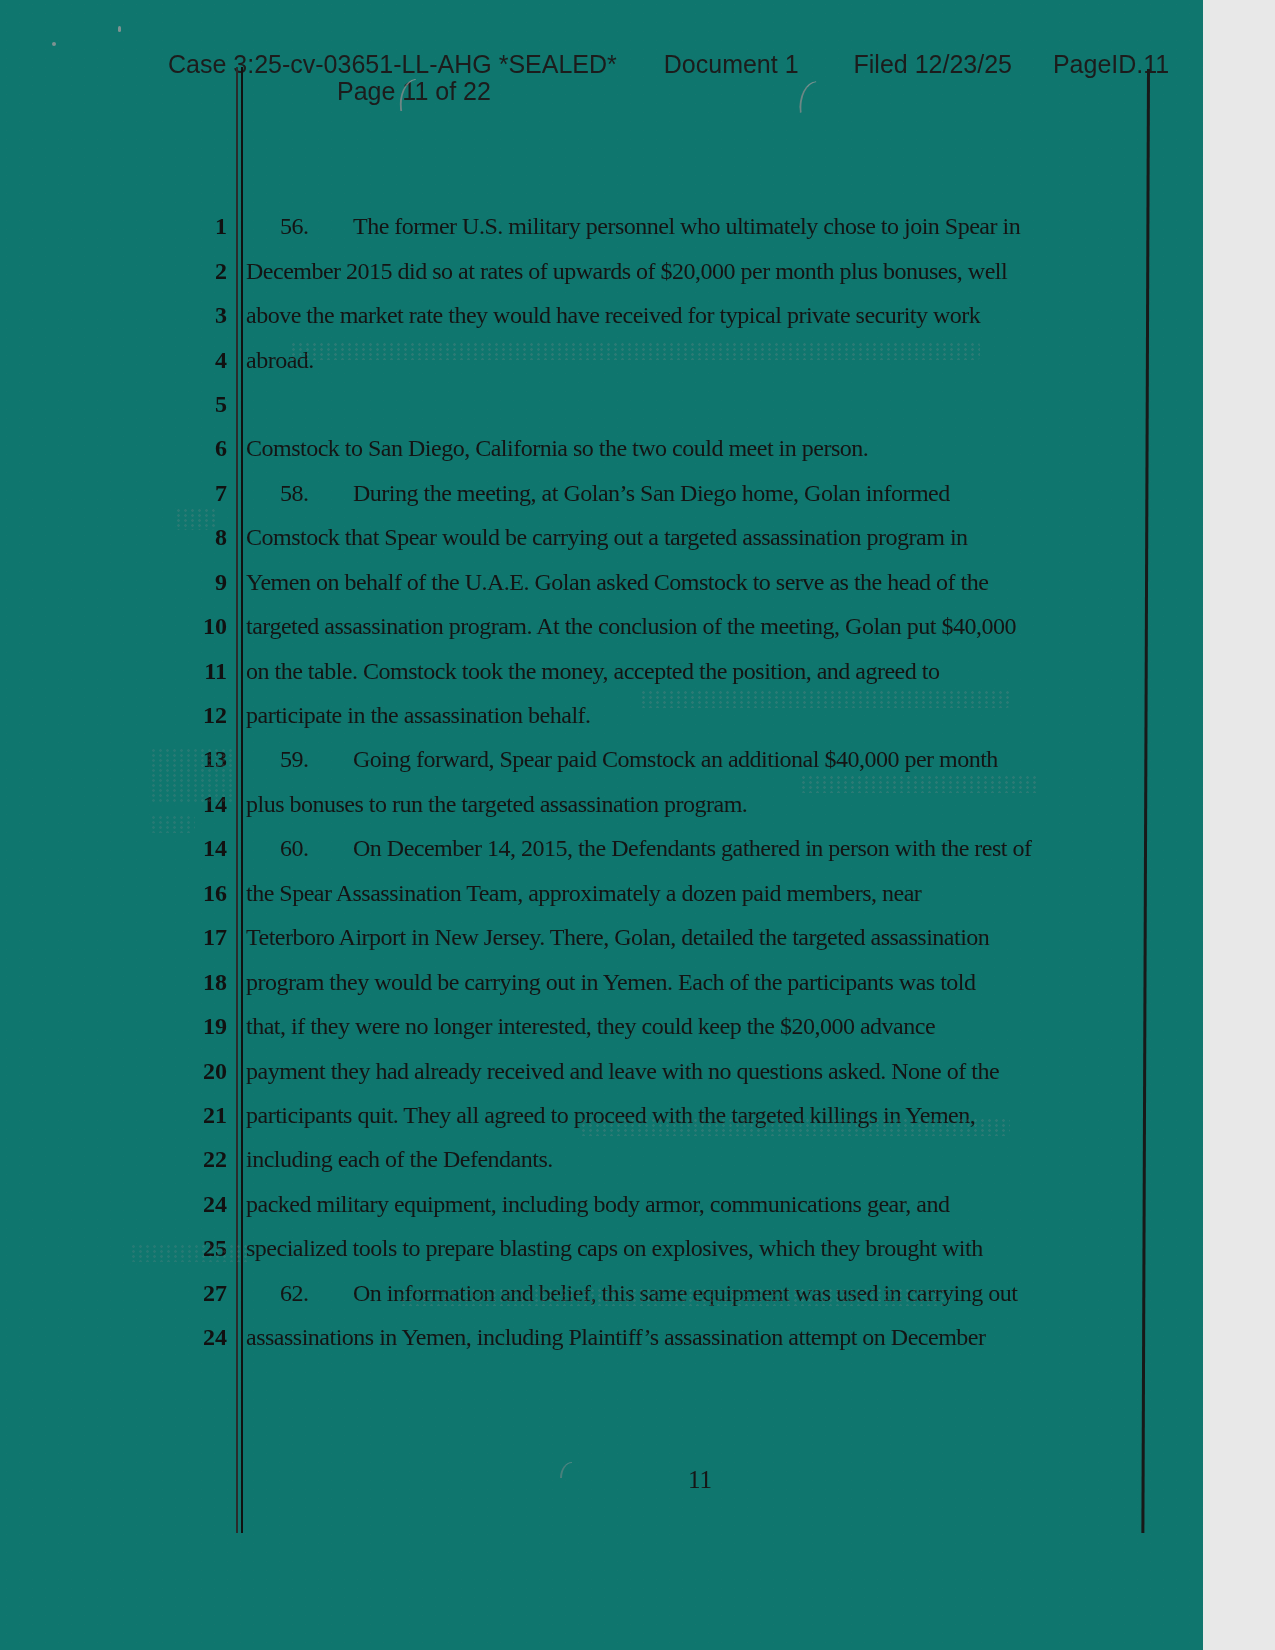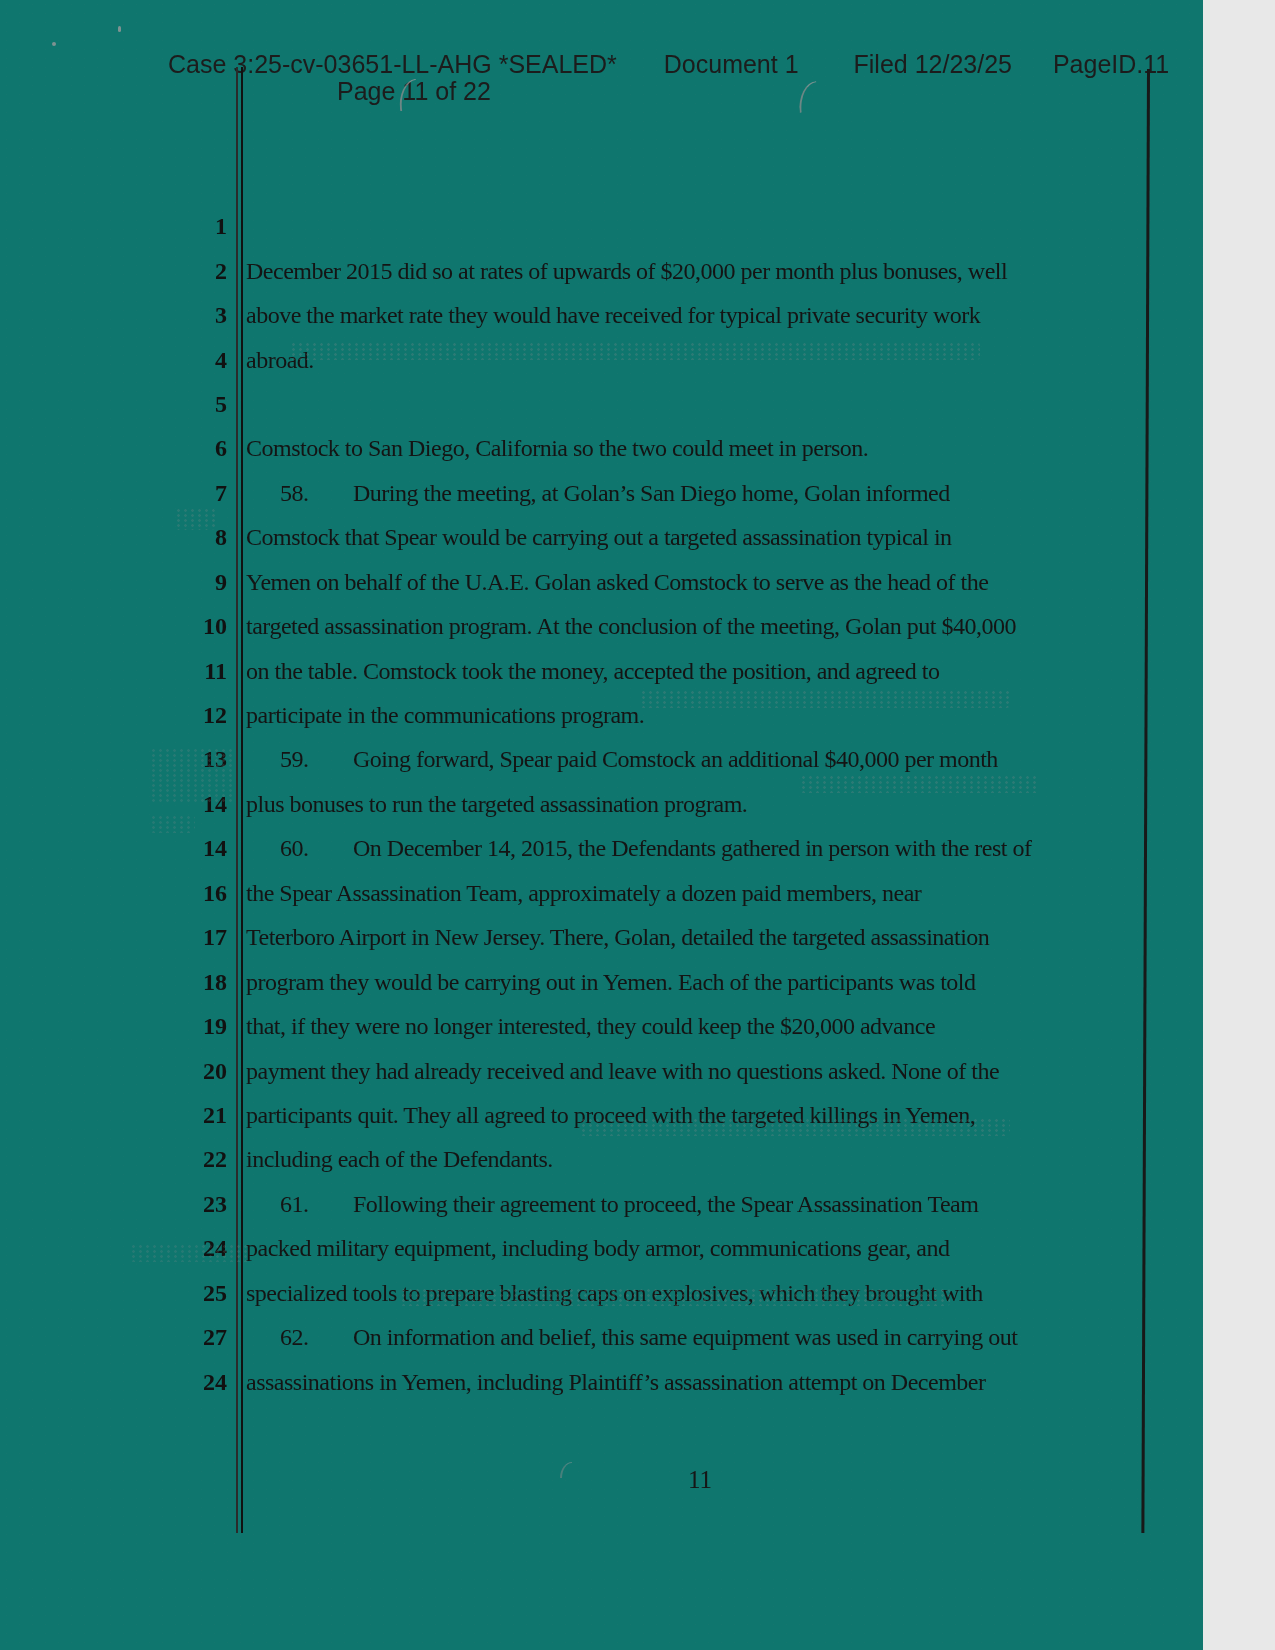--- a/index.html
+++ b/index.html
@@ -96,20 +96,21 @@
   <div class="hdr2">Page 11 of 22</div>
 
   <div class="rule lrule1"></div>
   <div class="rule lrule2"></div>
   <div class="rule rrule"></div>
   <div class="dotrule"></div>
 
   <div class="lines" id="line-rows">
       <div class="row">
         <span class="ln">1</span>
+        <span class="lt"><span class="pnum">56.</span><span>The former U.S. military personnel who ultimately chose to join Spear in</span></span>
       </div>
       <div class="row">
         <span class="ln">2</span>
         <span class="lt"><span>December 2015 did so at rates of upwards of $20,000 per month plus bonuses, well</span></span>
       </div>
       <div class="row">
         <span class="ln">3</span>
         <span class="lt"><span>above the market rate they would have received for typical private security work</span></span>
       </div>
       <div class="row">
@@ -122,37 +123,37 @@
       <div class="row">
         <span class="ln">6</span>
         <span class="lt"><span>Comstock to San Diego, California so the two could meet in person.</span></span>
       </div>
       <div class="row">
         <span class="ln">7</span>
         <span class="lt"><span class="pnum">58.</span><span>During the meeting, at Golan’s San Diego home, Golan informed</span></span>
       </div>
       <div class="row">
         <span class="ln">8</span>
-        <span class="lt"><span>Comstock that Spear would be carrying out a targeted assassination typical in</span></span>
+        <span class="lt"><span>Comstock that Spear would be carrying out a targeted assassination program in</span></span>
       </div>
       <div class="row">
         <span class="ln">9</span>
         <span class="lt"><span>Yemen on behalf of the U.A.E. Golan asked Comstock to serve as the head of the</span></span>
       </div>
       <div class="row">
         <span class="ln">10</span>
         <span class="lt"><span>targeted assassination program. At the conclusion of the meeting, Golan put $40,000</span></span>
       </div>
       <div class="row">
         <span class="ln">11</span>
         <span class="lt"><span>on the table. Comstock took the money, accepted the position, and agreed to</span></span>
       </div>
       <div class="row">
         <span class="ln">12</span>
-        <span class="lt"><span>participate in the communications program.</span></span>
+        <span class="lt"><span>participate in the assassination behalf.</span></span>
       </div>
       <div class="row">
         <span class="ln">13</span>
         <span class="lt"><span class="pnum">59.</span><span>Going forward, Spear paid Comstock an additional $40,000 per month</span></span>
       </div>
       <div class="row">
         <span class="ln">14</span>
         <span class="lt"><span>plus bonuses to run the targeted assassination program.</span></span>
       </div>
       <div class="row">
@@ -179,24 +180,20 @@
         <span class="ln">20</span>
         <span class="lt"><span>payment they had already received and leave with no questions asked. None of the</span></span>
       </div>
       <div class="row">
         <span class="ln">21</span>
         <span class="lt"><span>participants quit. They all agreed to proceed with the targeted killings in Yemen,</span></span>
       </div>
       <div class="row">
         <span class="ln">22</span>
         <span class="lt"><span>including each of the Defendants.</span></span>
-      </div>
-      <div class="row">
-        <span class="ln">23</span>
-        <span class="lt"><span class="pnum">61.</span><span>Following their agreement to proceed, the Spear Assassination Team</span></span>
       </div>
       <div class="row">
         <span class="ln">24</span>
         <span class="lt"><span>packed military equipment, including body armor, communications gear, and</span></span>
       </div>
       <div class="row">
         <span class="ln">25</span>
         <span class="lt"><span>specialized tools to prepare blasting caps on explosives, which they brought with</span></span>
       </div>
       <div class="row">

